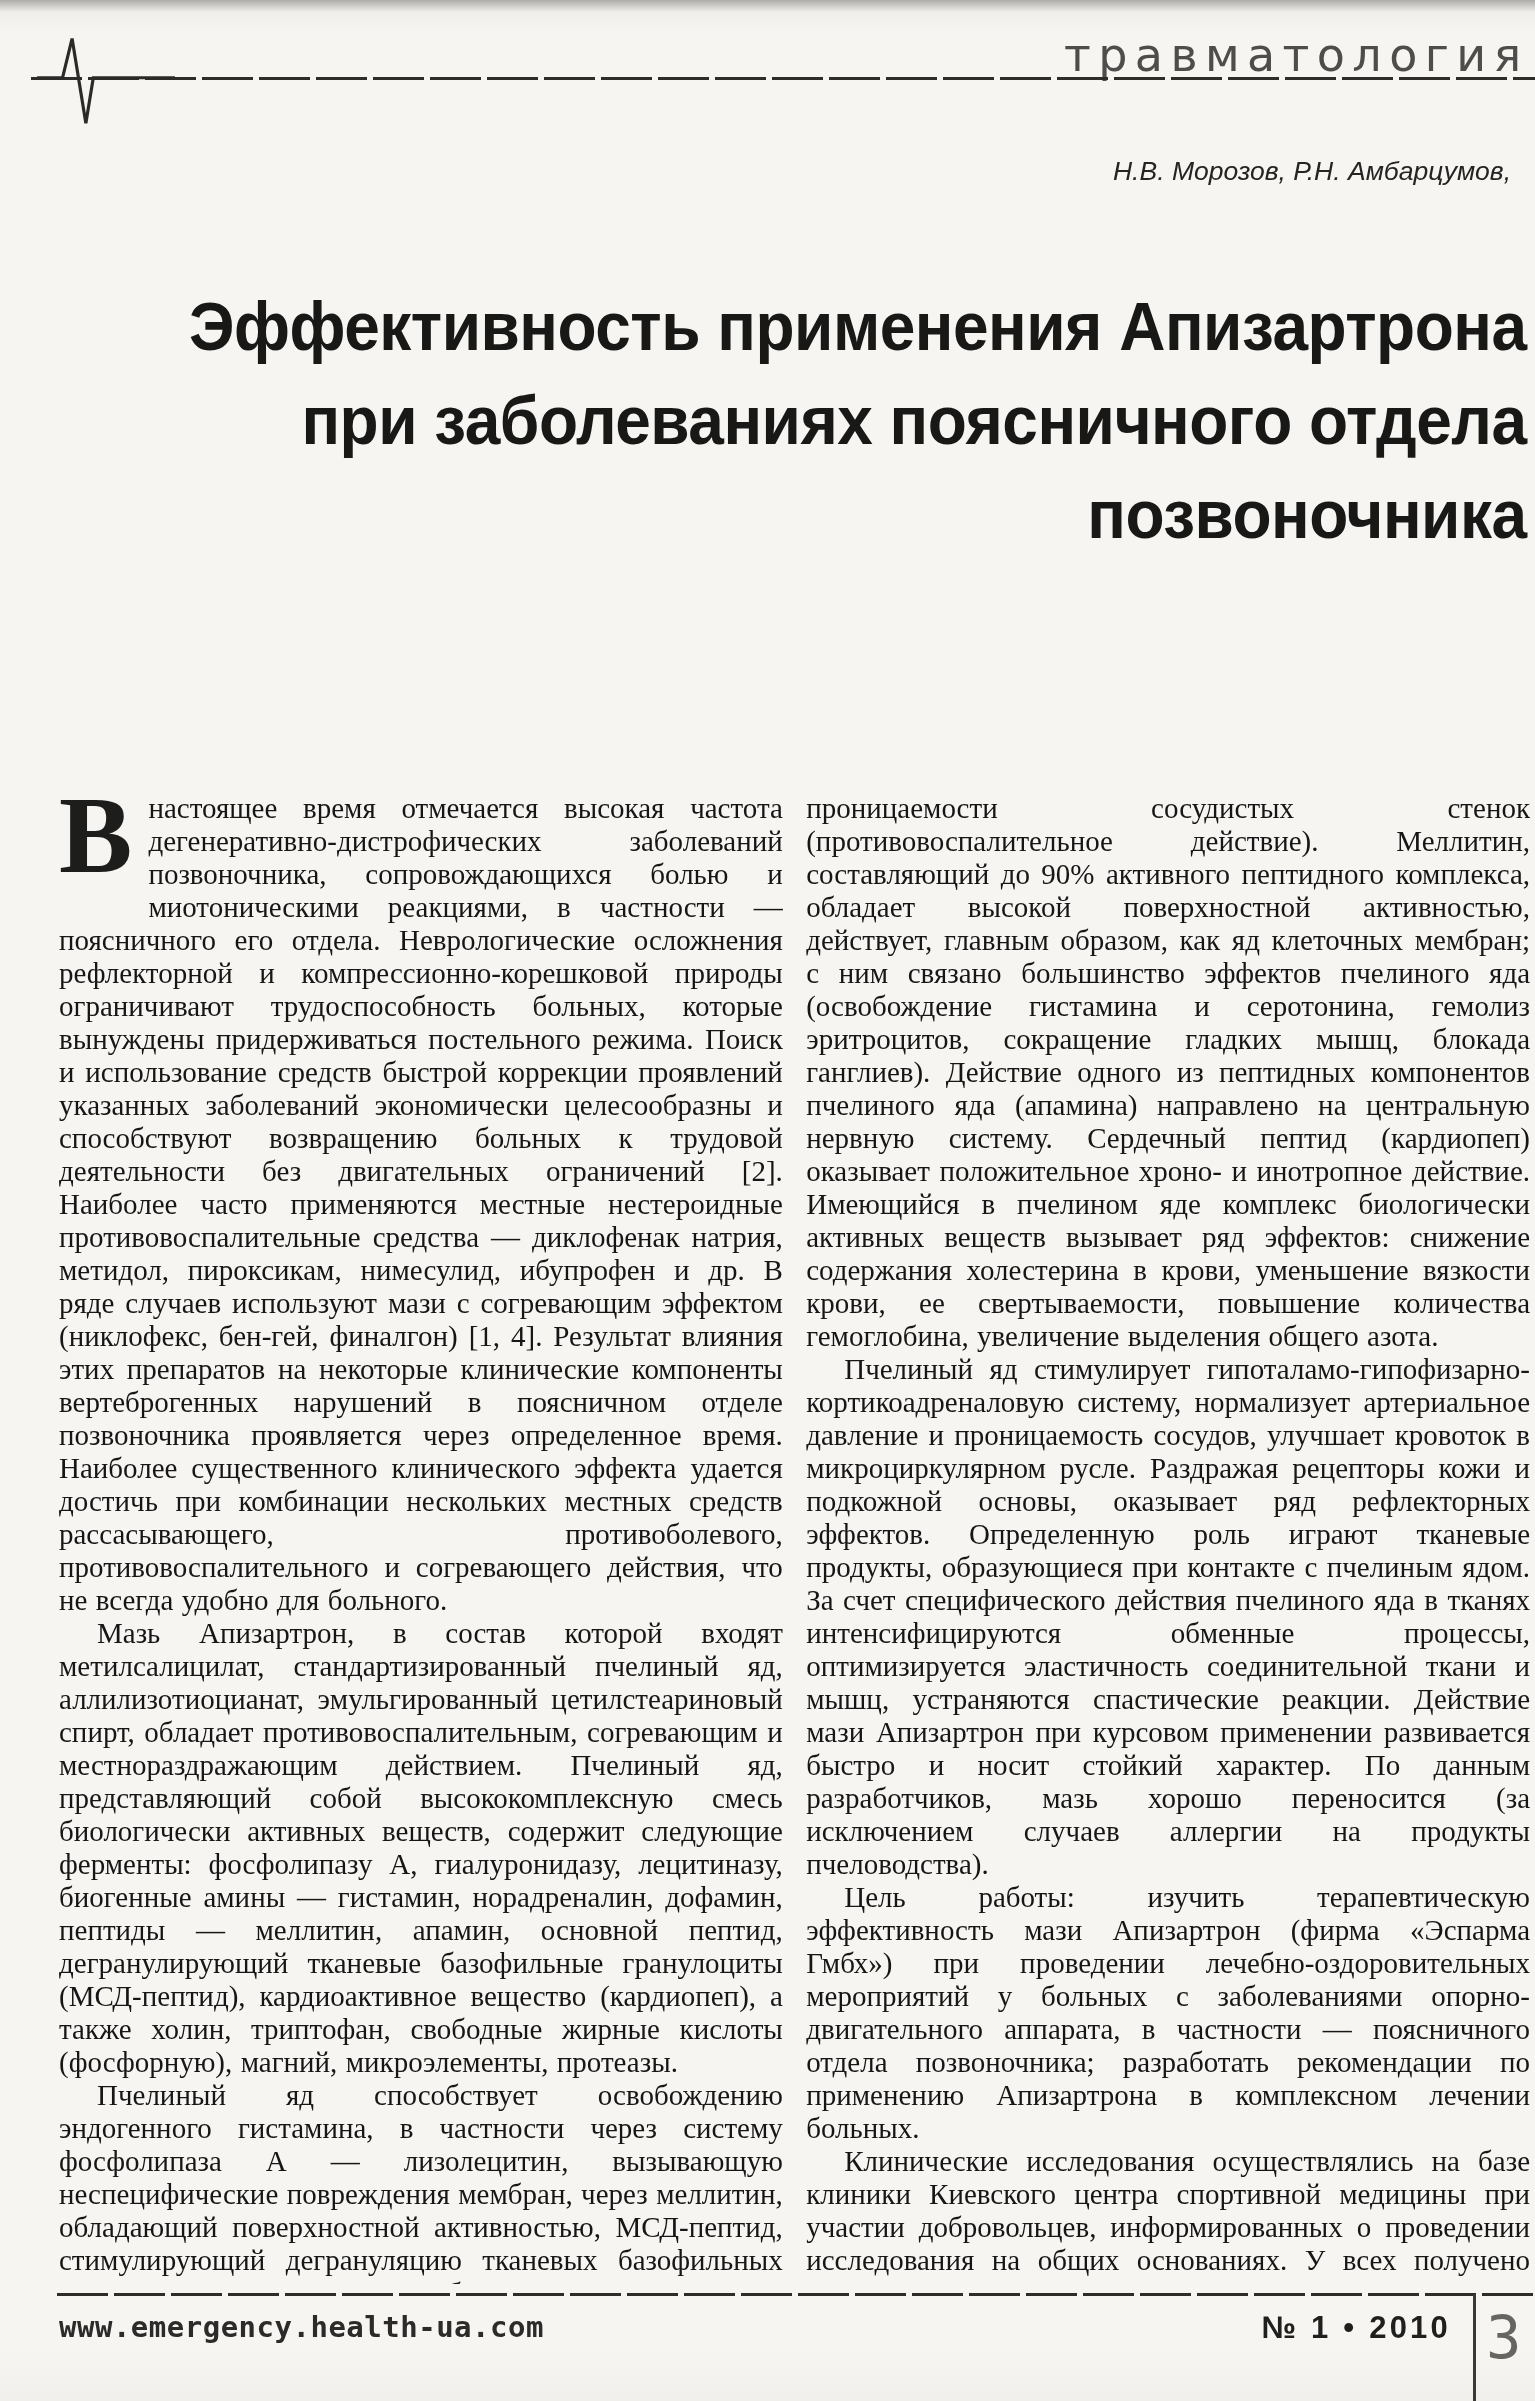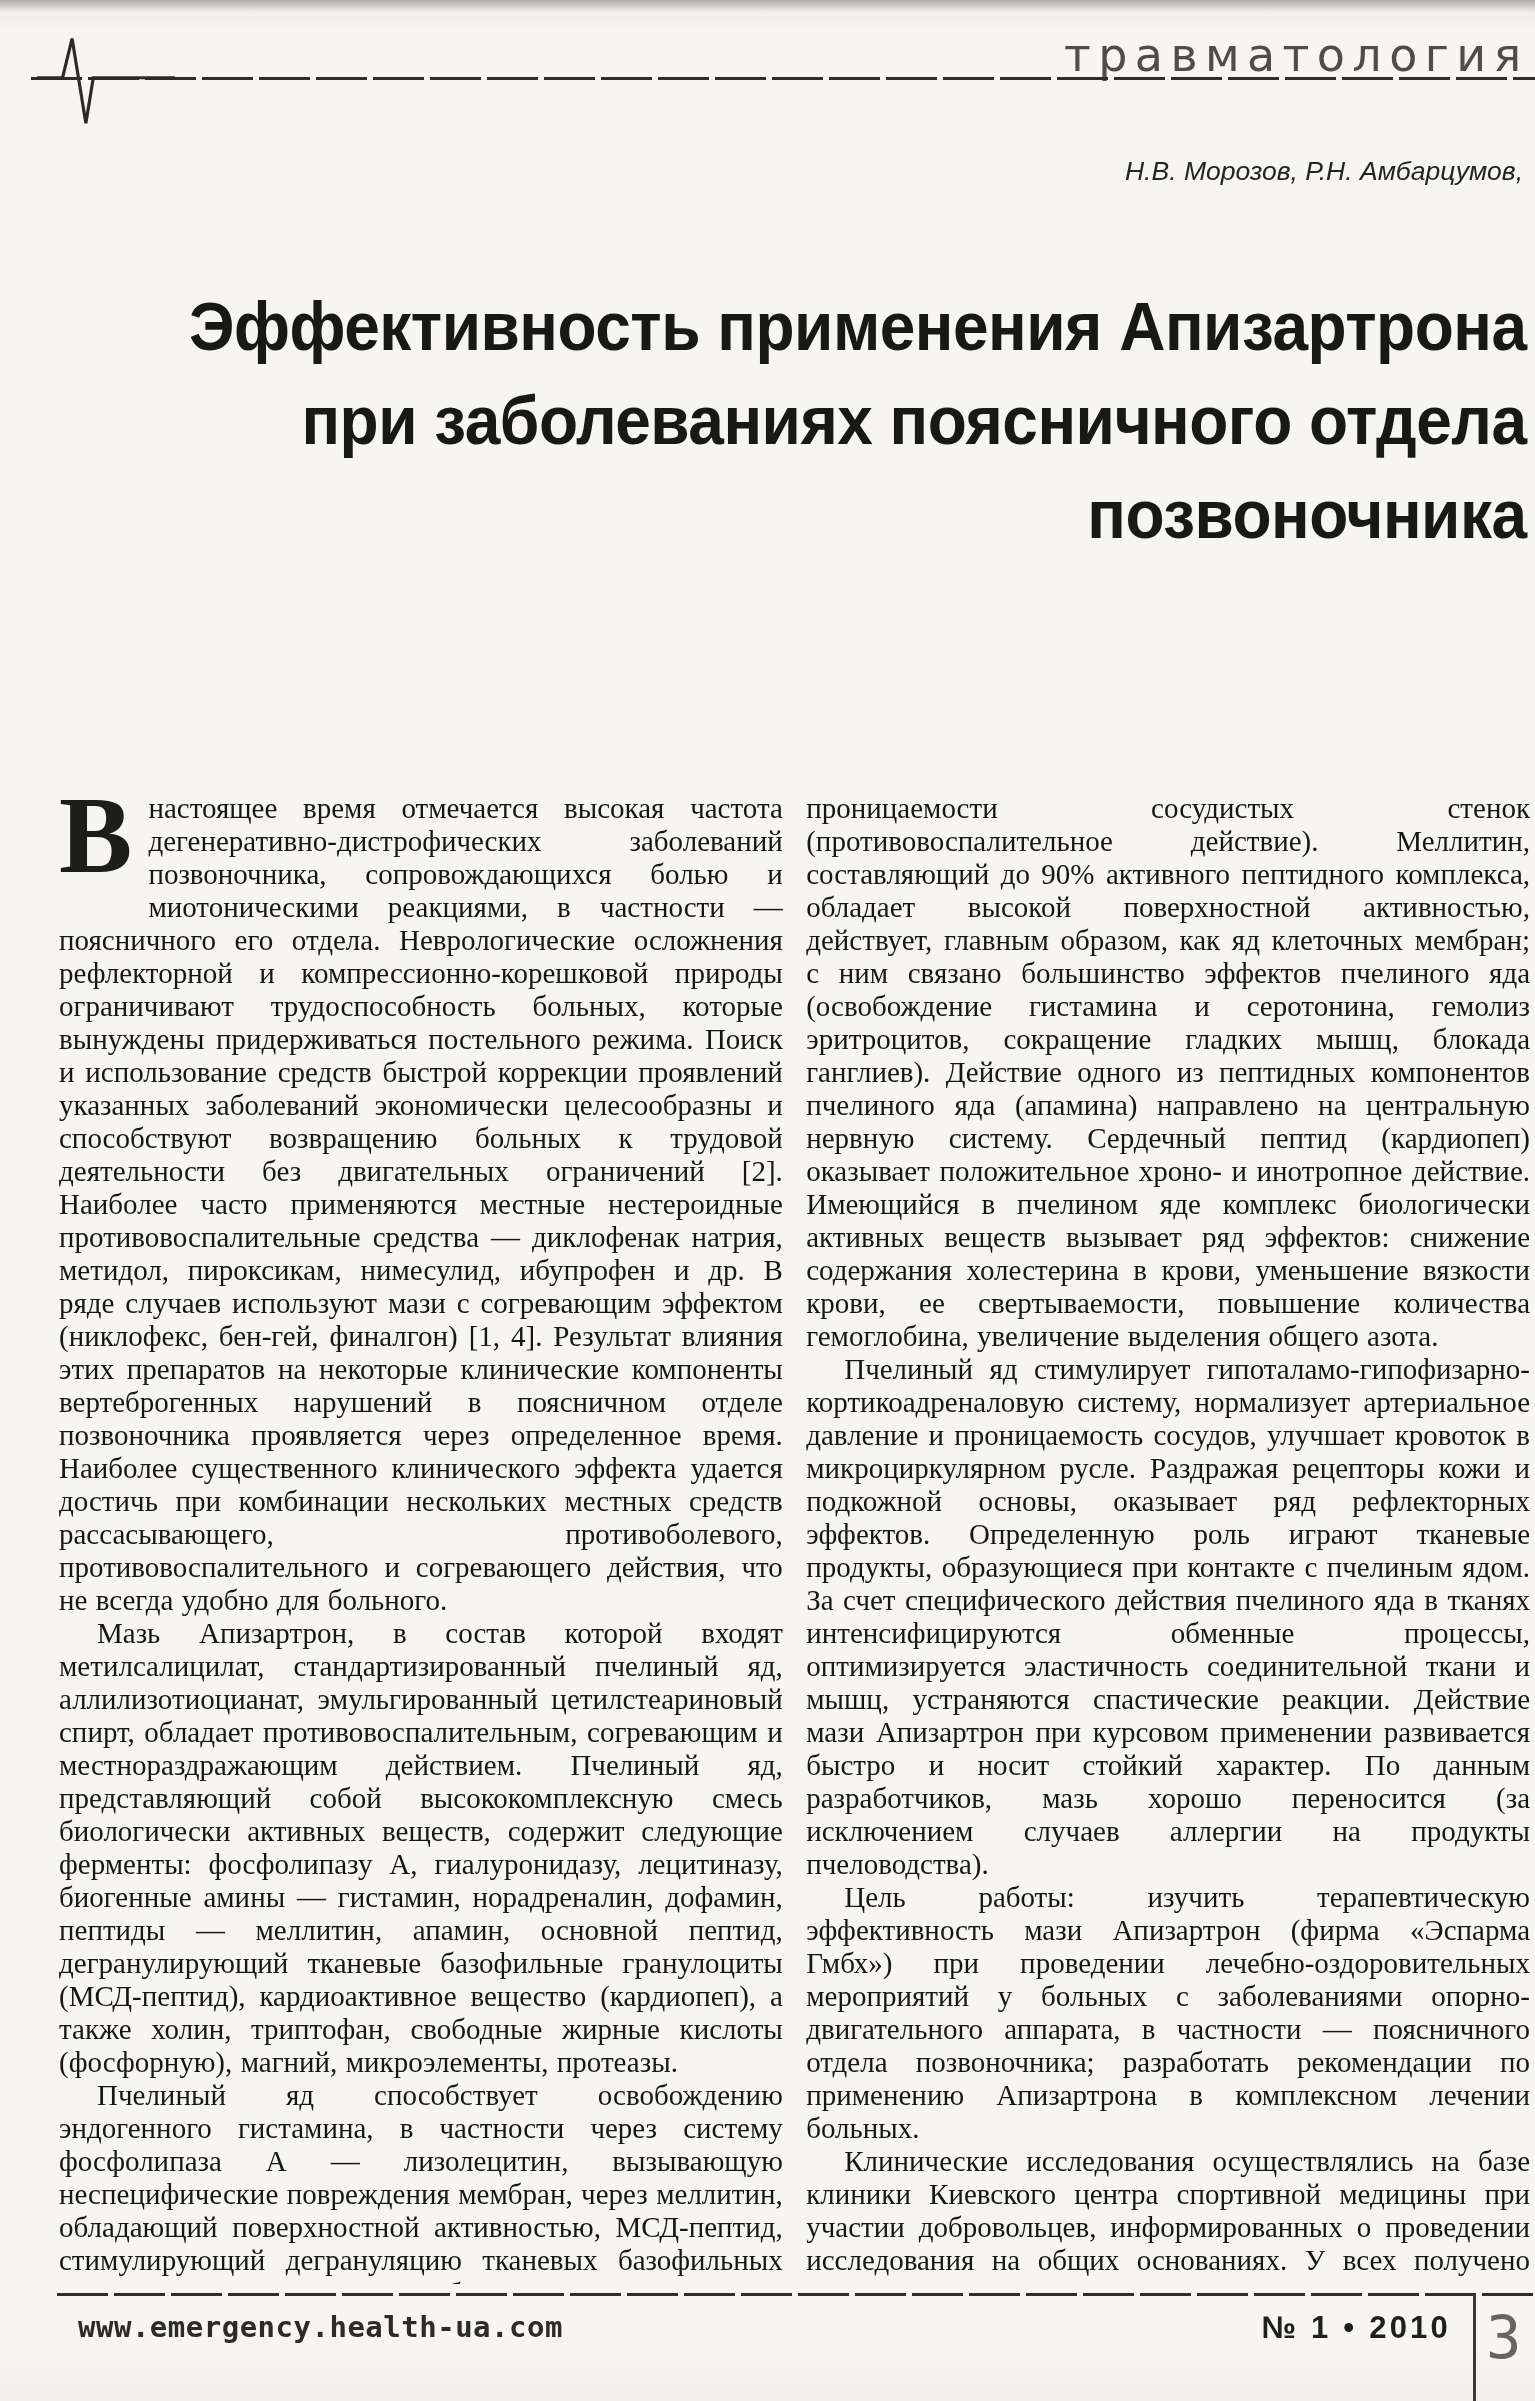--- a/index.html
+++ b/index.html
@@ -21,21 +21,21 @@
     font-weight:400;transform:scaleY(1.02);
   }
   .header-rule{
     position:absolute;top:77px;left:31px;right:0;height:2.7px;
     background:repeating-linear-gradient(90deg,#2e2d2b 0 51px,rgba(0,0,0,0) 51px 57px);
   }
   .ecg{position:absolute;left:37px;top:29px;}
 
   
   .byline{
-    position:absolute;top:148px;right:12px;text-align:right;
+    position:absolute;top:148px;right:24px;text-align:right;
     font-family:"Liberation Sans", sans-serif;font-style:italic;
     font-size:26.5px;line-height:47px;color:#242423;
   }
   .byline .affiliation{letter-spacing:0.3px;}
 
   
   .title{
     position:absolute;top:280px;right:8.5px;text-align:right;
     font-family:"Liberation Sans", sans-serif;font-weight:bold;
     font-size:64px;line-height:87px;letter-spacing:-0.5px;color:#181817;
@@ -64,21 +64,21 @@
   }
 
   
   .footer-rule{
     position:absolute;top:2293px;left:57px;right:0;height:2.7px;
     background:repeating-linear-gradient(90deg,#2e2d2b 0 51px,rgba(0,0,0,0) 51px 57px);
   }
   .footer-url{
     position:absolute;top:2310px;left:59px;
     font-family:"DejaVu Sans Mono", monospace;
-    font-size:29px;font-weight:bold;letter-spacing:0.5px;color:#2c2b2a;margin-left:19px;
+    font-size:29px;font-weight:bold;letter-spacing:0.5px;color:#2c2b2a;
   }
   .footer-issue{
     position:absolute;top:2310px;right:84px;
     font-family:"Liberation Sans", sans-serif;font-weight:bold;
     font-size:31px;letter-spacing:3.2px;color:#1f1f1e;text-align:center;
   }
   .footer-divider{
     position:absolute;top:2294px;left:1473px;width:2.7px;height:108px;background:#3a3938;
   }
   .footer-page{

